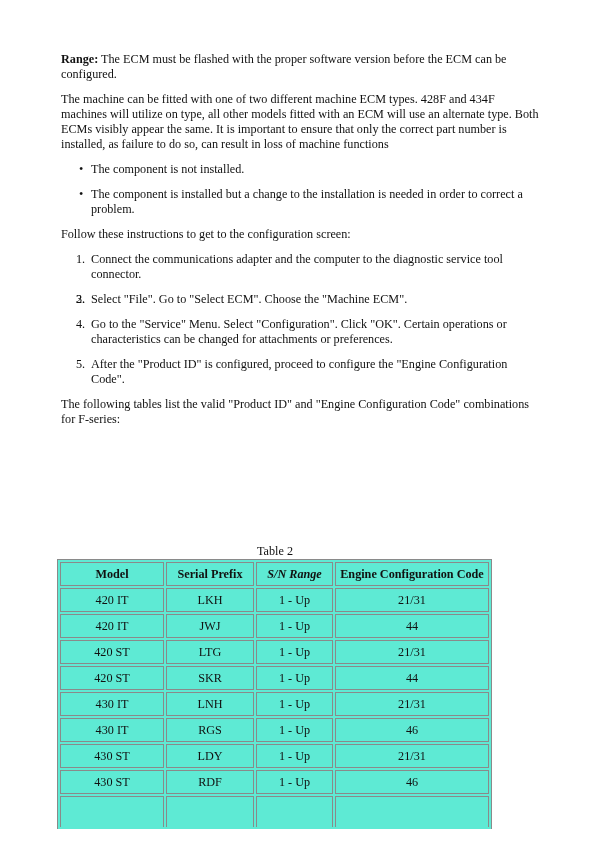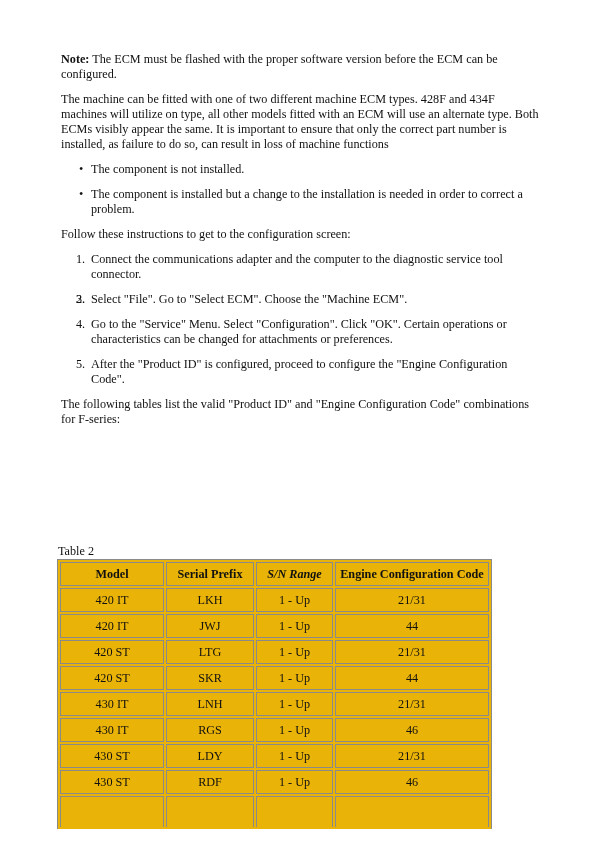--- a/index.html
+++ b/index.html
@@ -53,32 +53,32 @@
     ol.steps li .num {
       position: absolute;
       left: -15px;
       top: 0;
     }
     .caption {
       position: absolute;
       left: 58px;
       top: 544px;
       width: 434px;
-      text-align: left;
+      text-align: center;
     }
     table.config {
       position: absolute;
       left: 57px;
       top: 559px;
       width: 435px;
       border-collapse: separate;
       border-spacing: 2px;
       border: 1px solid #8a8a8a;
       border-bottom: none;
-      background: #eab308;
+      background: #5eead4;
     }
     table.config td, table.config th {
       border: 1px solid #8a8a8a;
       padding: 0 3px;
       height: 22px;
       vertical-align: middle;
       text-align: center;
       font-weight: normal;
     }
     table.config th {
@@ -90,21 +90,21 @@
       height: 30px;
     }
     .col1 { width: 96px; }
     .col2 { width: 80px; }
     .col3 { width: 69px; font-style: italic; }
   </style>
 </head>
 <body>
 
 <div class="page">
-  <p><b>Note:</b><span> The ECM must be flashed with the proper software version before the ECM can be configured.</span></p>
+  <p><b>Range:</b><span> The ECM must be flashed with the proper software version before the ECM can be configured.</span></p>
 
 
   <p>The machine can be fitted with one of two different machine ECM types. 428F and 434F machines will utilize on type, all other models fitted with an ECM will use an alternate type. Both ECMs visibly appear the same. It is important to ensure that only the correct part number is installed, as failure to do so, can result in loss of machine functions</p>
 
 
   <ul class="bullets">
     <li><span class="bullet">•</span><span>The component is not installed.</span></li>
     <li><span class="bullet">•</span><span>The component is installed but a change to the installation is needed in order to correct a problem.</span></li>
   </ul>
 

